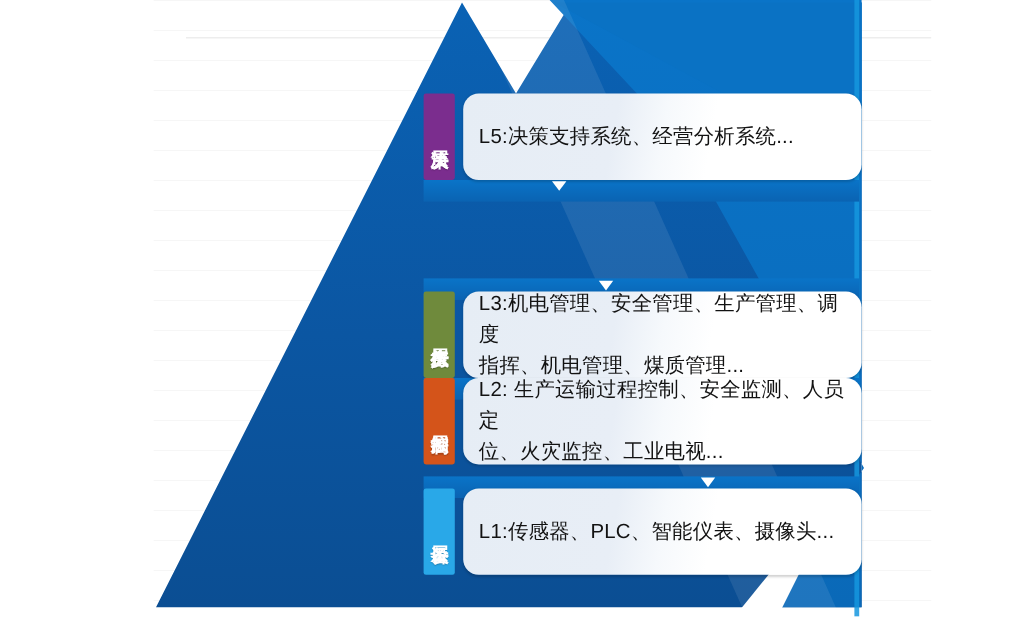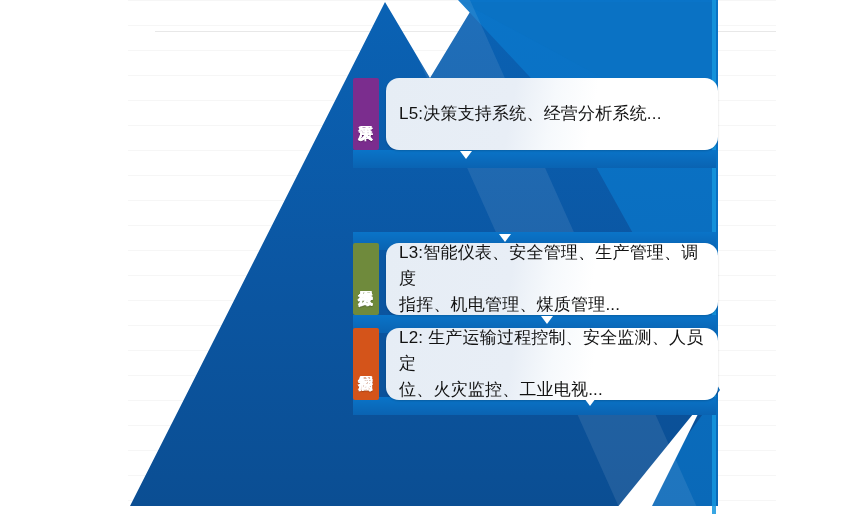--- a/index.html
+++ b/index.html
@@ -168,30 +168,36 @@
         <div class="level-text">L5:决策支持系统、经营分析系统...</div>
       </div>
     </div>
     <div class="gap-arrow" style="left:107px; top:73px;"></div>
 
     <div class="gap-arrow" style="left:146px; top:156px;"></div>
 
     <div class="level-row" style="top:165px; height:72px;">
       <div class="level-tag" style="background:#6f8a3c;">生产执行层</div>
       <div class="level-card">
-        <div class="level-text">L3:智能仪表、安全管理、生产管理、调度
+        <div class="level-text">L3:机电管理、安全管理、生产管理、调度
 指挥、机电管理、煤质管理...</div>
       </div>
     </div>
     <div class="gap-arrow" style="left:188px; top:238px;"></div>
 
-    <div class="level-row" style="top:250px; height:72px;justify-content:flex-end;">
+    <div class="level-row" style="top:237px; height:72px;justify-content:flex-end;">
       <div class="level-tag" style="background:#d4541a;">控制层</div>
       <div class="level-card">
         <div class="level-text">L2: 生产运输过程控制、安全监测、人员定
 位、火灾监控、工业电视...</div>
       </div>
     </div>
     <div class="gap-arrow" style="left:231px; top:320px;"></div>
 
+    <div class="level-row" style="top:329px; height:72px;">
+      <div class="level-tag" style="background:#29a8e8;">设备层</div>
+      <div class="level-card">
+        <div class="level-text">L1:传感器、PLC、智能仪表、摄像头...</div>
+      </div>
+    </div>
 
   </div>
 </div>
 
 </body></html>

